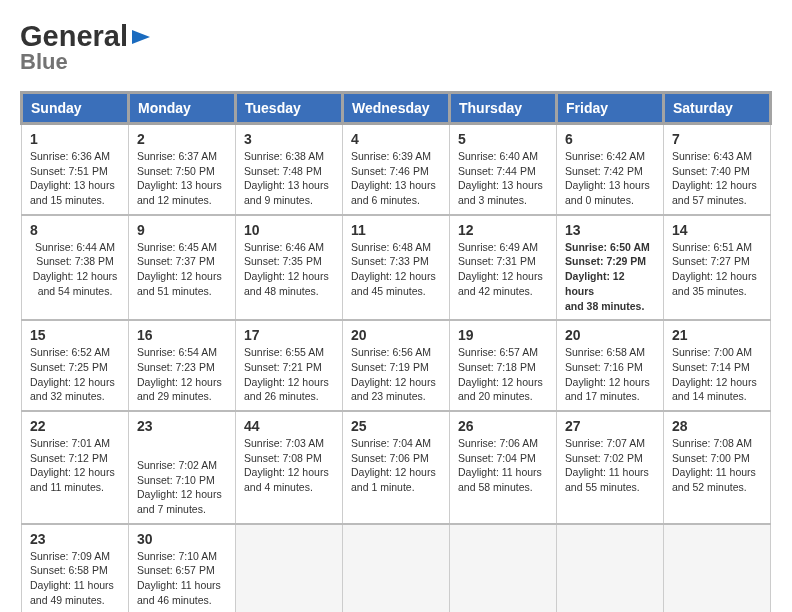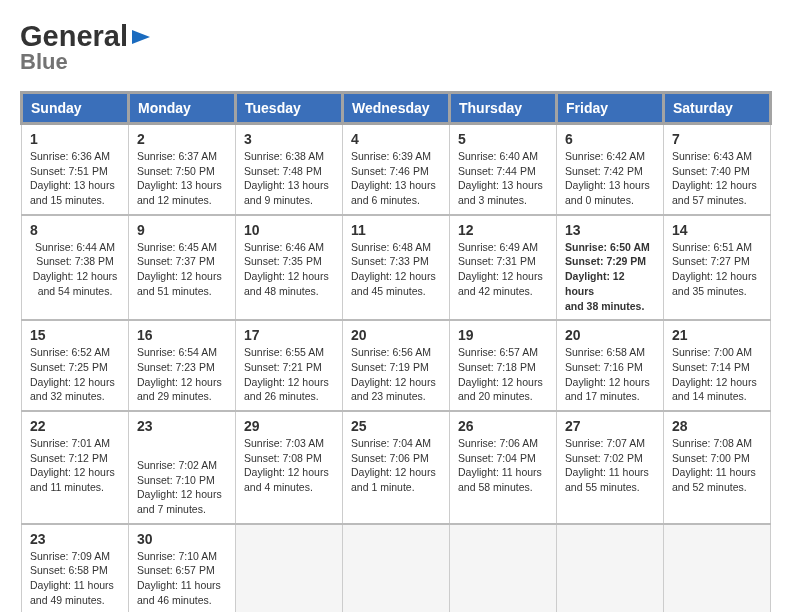--- a/index.html
+++ b/index.html
@@ -276,21 +276,21 @@
 and 11 minutes.</div>
         </td>
         <td>
           <span class="day-num">23</span>
           <div class="day-info" style="white-space: pre-line; margin-top: 24px;">Sunrise: 7:02 AM
 Sunset: 7:10 PM
 Daylight: 12 hours
 and 7 minutes.</div>
         </td>
         <td>
-          <span class="day-num">29</span>
+          <span class="day-num">44</span>
           <div class="day-info" style="white-space: pre-line;">Sunrise: 7:03 AM
 Sunset: 7:08 PM
 Daylight: 12 hours
 and 4 minutes.</div>
         </td>
         <td>
           <span class="day-num">25</span>
           <div class="day-info" style="white-space: pre-line;">Sunrise: 7:04 AM
 Sunset: 7:06 PM
 Daylight: 12 hours

